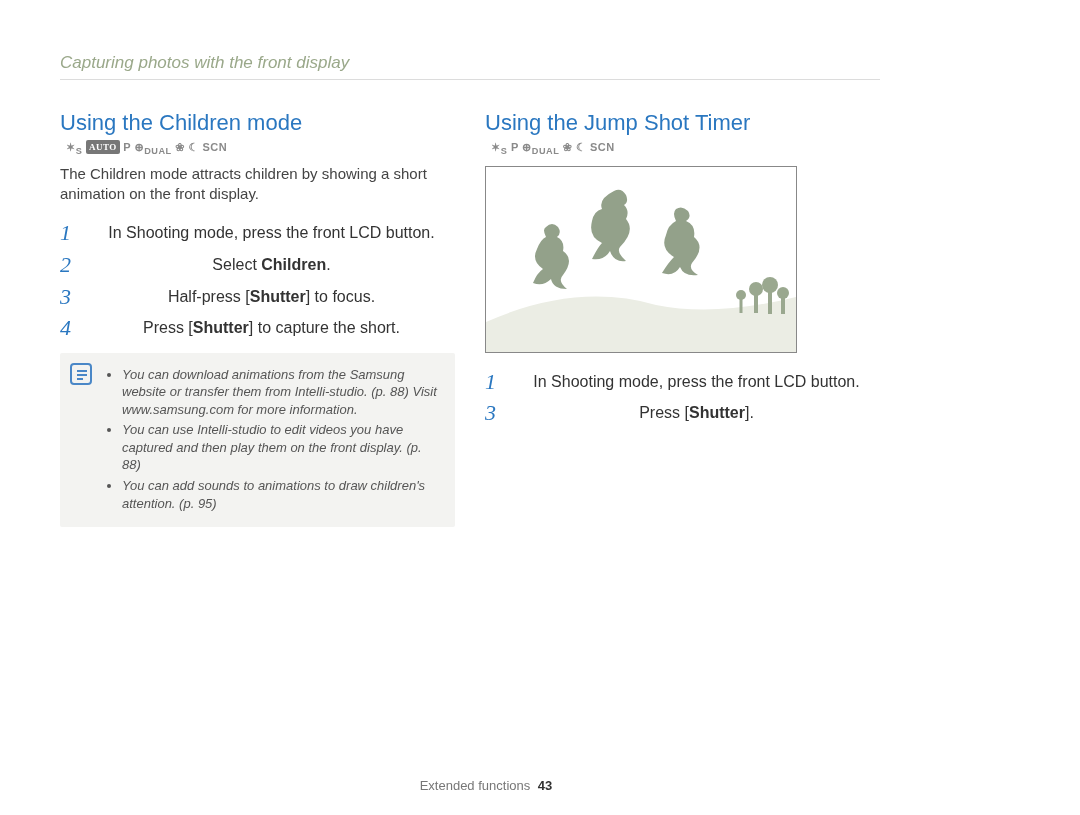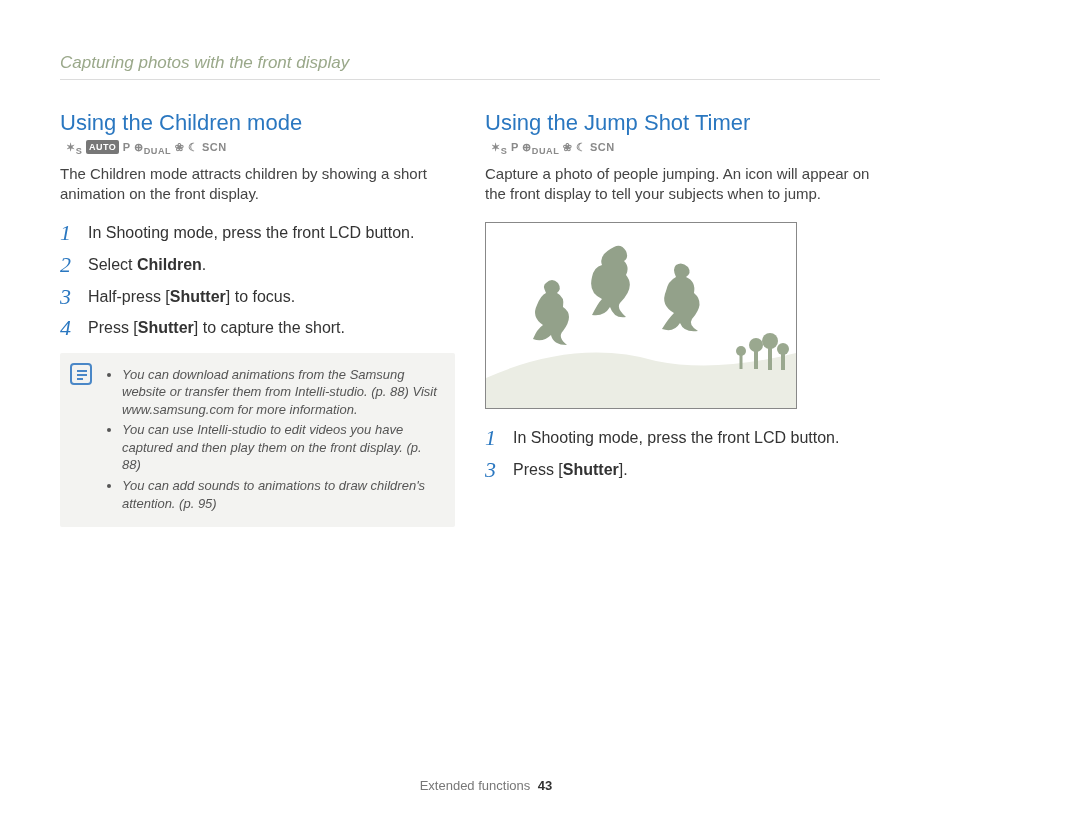--- a/index.html
+++ b/index.html
@@ -52,31 +52,32 @@
     color: #8a8a8a;
     font-size: 11px;
     letter-spacing: 0.5px;
     vertical-align: 2px;
     margin-left: 6px;
     font-weight: bold;
     font-family: Arial, sans-serif;
   }
   .mode-icons .auto {
     background:#777; color:#fff; font-size:9px; padding:1px 3px; border-radius:2px;
-    display:inline-block; vertical-align: 1px;
+    display:inline-block; vertical-align: 1px; font-family: Liberation Serif, serif;
   }
   p.lead {
     margin: 0 0 18px 0;
     font-size: 15px;
     color: #444;
   }
   ol.steps {
     list-style: none;
     padding: 0;
     margin: 0 0 12px 0;
+    text-align: center;
   }
   ol.steps > li {
     position: relative;
     padding-left: 28px;
     margin: 0 0 10px 0;
     font-size: 16px;
     color: #333;
   }
   ol.steps > li::before {
     content: attr(data-num);
@@ -200,21 +201,20 @@
       </div>
     </div>
 
     <div class="col">
       <div class="h2row">
         <h2>Using the Jump Shot Timer</h2>
         <span class="mode-icons">
           ✶<sub>S</sub> P ⊕<sub>DUAL</sub> ❀ ☾ SCN
         </span>
       </div>
-      <p class="lead">Capture a photo of people jumping. An icon will appear on the front display to tell your subjects when to jump.</p>
 
       <div class="illus">
         <svg viewBox="0 0 310 185" preserveAspectRatio="none">
           <path d="M0,155 Q90,115 170,138 Q230,150 310,130 L310,185 L0,185 Z" fill="#ebede4"></path>
           <g fill="#9aa88f">
             <circle cx="270" cy="122" r="7"></circle>
               <rect x="268" y="128" width="4" height="18"></rect>
             <circle cx="284" cy="118" r="8"></circle>
               <rect x="282" y="125" width="4" height="22"></rect>
             <circle cx="255" cy="128" r="5"></circle>

